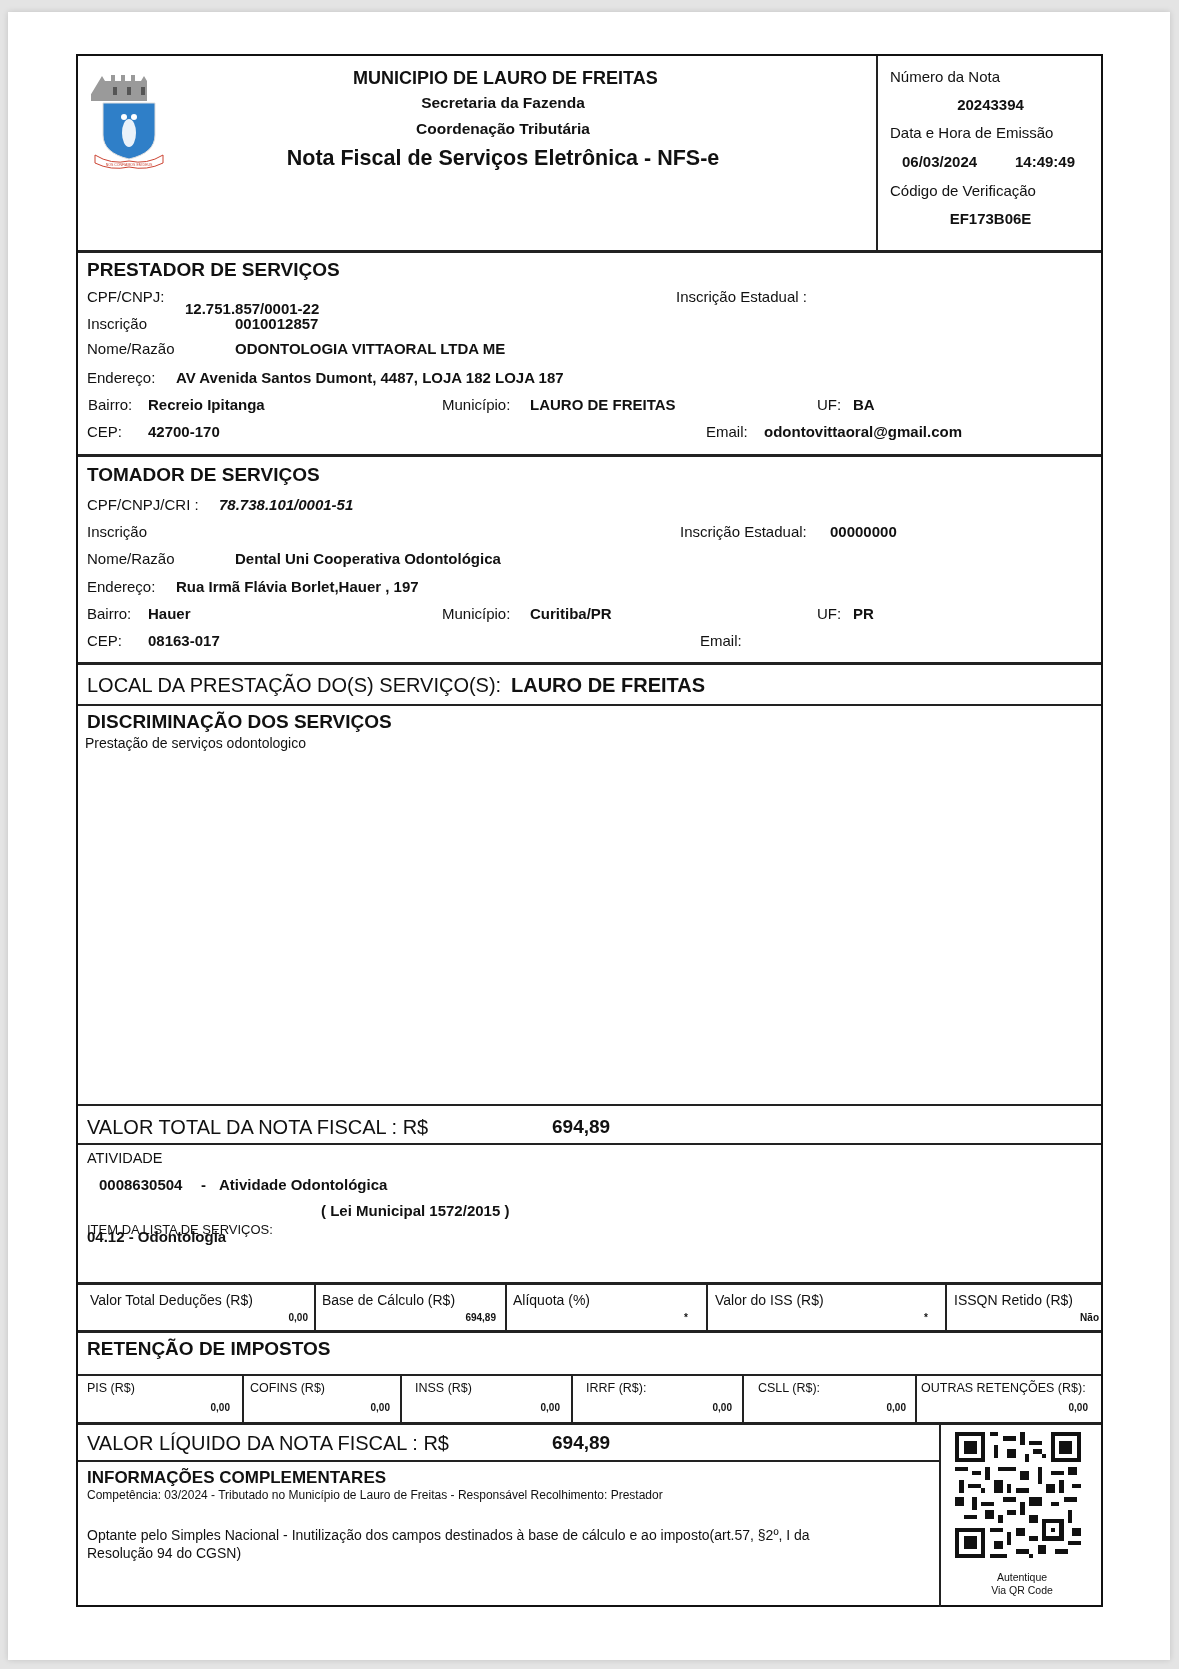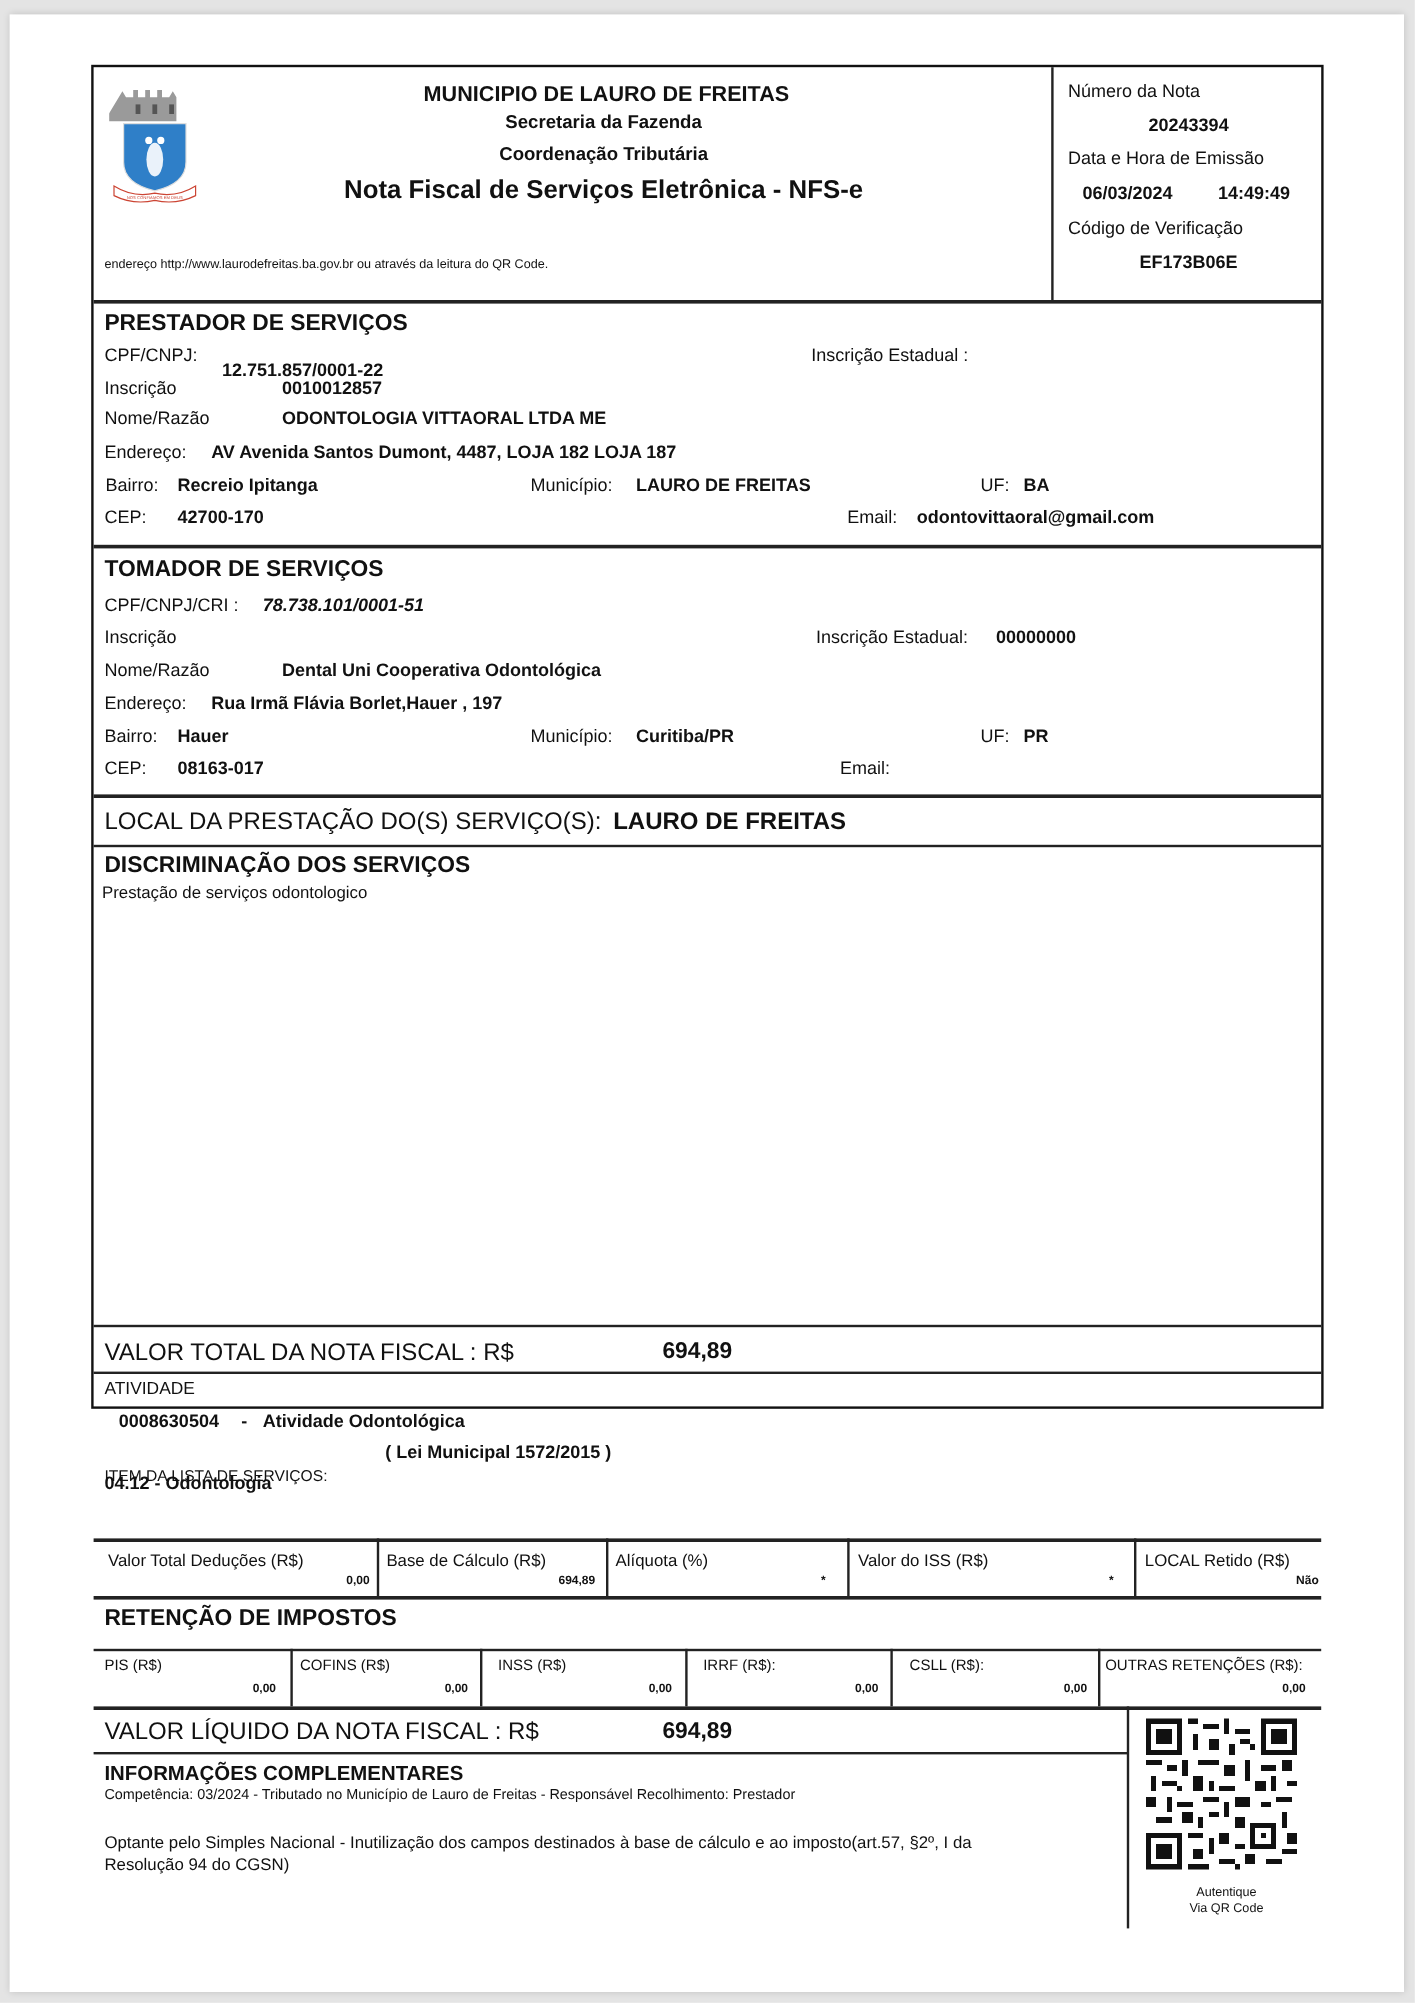--- a/index.html
+++ b/index.html
@@ -5,21 +5,21 @@
   html, body { margin:0; padding:0; }
   body {
     width:1179px; height:1669px; background:#e4e4e4; position:relative; overflow:hidden;
     font-family:"Liberation Sans", sans-serif; color:#111;
   }
   .paper {
     position:absolute; left:8px; top:12px; width:1162px; height:1648px; background:#fff;
     box-shadow:0 0 6px rgba(0,0,0,0.15);
   }
   .form {
-    position:absolute; left:76px; top:54px; width:1027px; height:1120px;
+    position:absolute; left:76px; top:54px; width:1027px; height:1553px;
     border:2px solid #111; box-sizing:border-box;
   }
   .abs { position:absolute; white-space:nowrap; }
   .hline { position:absolute; left:0; right:0; height:0; border-top:2px solid #222; }
   .vline { position:absolute; width:0; border-left:2px solid #222; }
   .b { font-weight:bold; }
   .lbl { font-size:15px; }
   .val { font-size:15px; font-weight:bold; }
   .sec-title { font-size:19px; font-weight:bold; }
   .big { font-size:20px; }
@@ -54,21 +54,20 @@
       <path d="M4 82 Q20 92 38 88 Q56 92 72 82 L72 90 Q56 98 38 94 Q20 98 4 90 Z" fill="#fff" stroke="#c43" stroke-width="1"></path>
       <text x="38" y="93" font-size="3.5" fill="#c43" text-anchor="middle" font-family="Liberation Sans, sans-serif">NOS CONFIAMOS EM DEUS</text>
     </svg>
 
     <div class="abs b center" style="left:275px;top:12px;width:300px;font-size:18px;">MUNICIPIO DE LAURO DE FREITAS</div>
     <div class="abs b center" style="left:275px;top:38px;width:300px;font-size:15.5px;">Secretaria da Fazenda</div>
     <div class="abs b center" style="left:275px;top:64px;width:300px;font-size:15.5px;">Coordenação Tributária</div>
     <div class="abs b center" style="left:175px;top:90px;width:500px;font-size:21.5px;">Nota Fiscal de Serviços Eletrônica - NFS-e</div>
 
     <div class="abs small" style="left:9px;top:158px;">
-      <div>endereço http://www.laurodefreitas.ba.gov.br ou através da leitura do QR Code.</div>
     </div>
 
     <div class="vline" style="left:798px;top:0;height:196px;"></div>
 
     <div>
       <div class="abs" style="left:812px;top:12px;font-size:15px;">Número da Nota</div>
       <div class="abs b center" style="left:800px;top:40px;width:225px;font-size:15px;">20243394</div>
       <div class="abs" style="left:812px;top:68px;font-size:15px;">Data e Hora de Emissão</div>
       <div class="abs b" style="left:824px;top:97px;font-size:15px;">06/03/2024</div>
       <div class="abs b" style="left:937px;top:97px;font-size:15px;">14:49:49</div>
@@ -187,21 +186,21 @@
 
     <div class="abs cell-lbl" style="left:244px;top:1236px;">Base de Cálculo (R$)</div>
     <div class="abs cell-val" style="left:240px;top:1256px;width:178px;">694,89</div>
 
     <div class="abs cell-lbl" style="left:435px;top:1236px;">Alíquota (%)</div>
     <div class="abs cell-val" style="left:430px;top:1256px;width:180px;">*</div>
 
     <div class="abs cell-lbl" style="left:637px;top:1236px;">Valor do ISS (R$)</div>
     <div class="abs cell-val" style="left:630px;top:1256px;width:220px;">*</div>
 
-    <div class="abs cell-lbl" style="left:876px;top:1236px;">LOCAL Retido (R$)</div>
+    <div class="abs cell-lbl" style="left:876px;top:1236px;">ISSQN Retido (R$)</div>
     <div class="abs cell-val" style="left:870px;top:1256px;width:151px;">Não</div>
   </div>
 
   <div class="hline" style="top:1274px;border-top-width:3px;"></div>
 
   <div>
     <div class="abs sec-title" style="left:9px;top:1282px;">RETENÇÃO DE IMPOSTOS</div>
 
     <div class="hline" style="top:1318px;"></div>
     <div class="vline" style="left:164px;top:1318px;height:48px;"></div>

